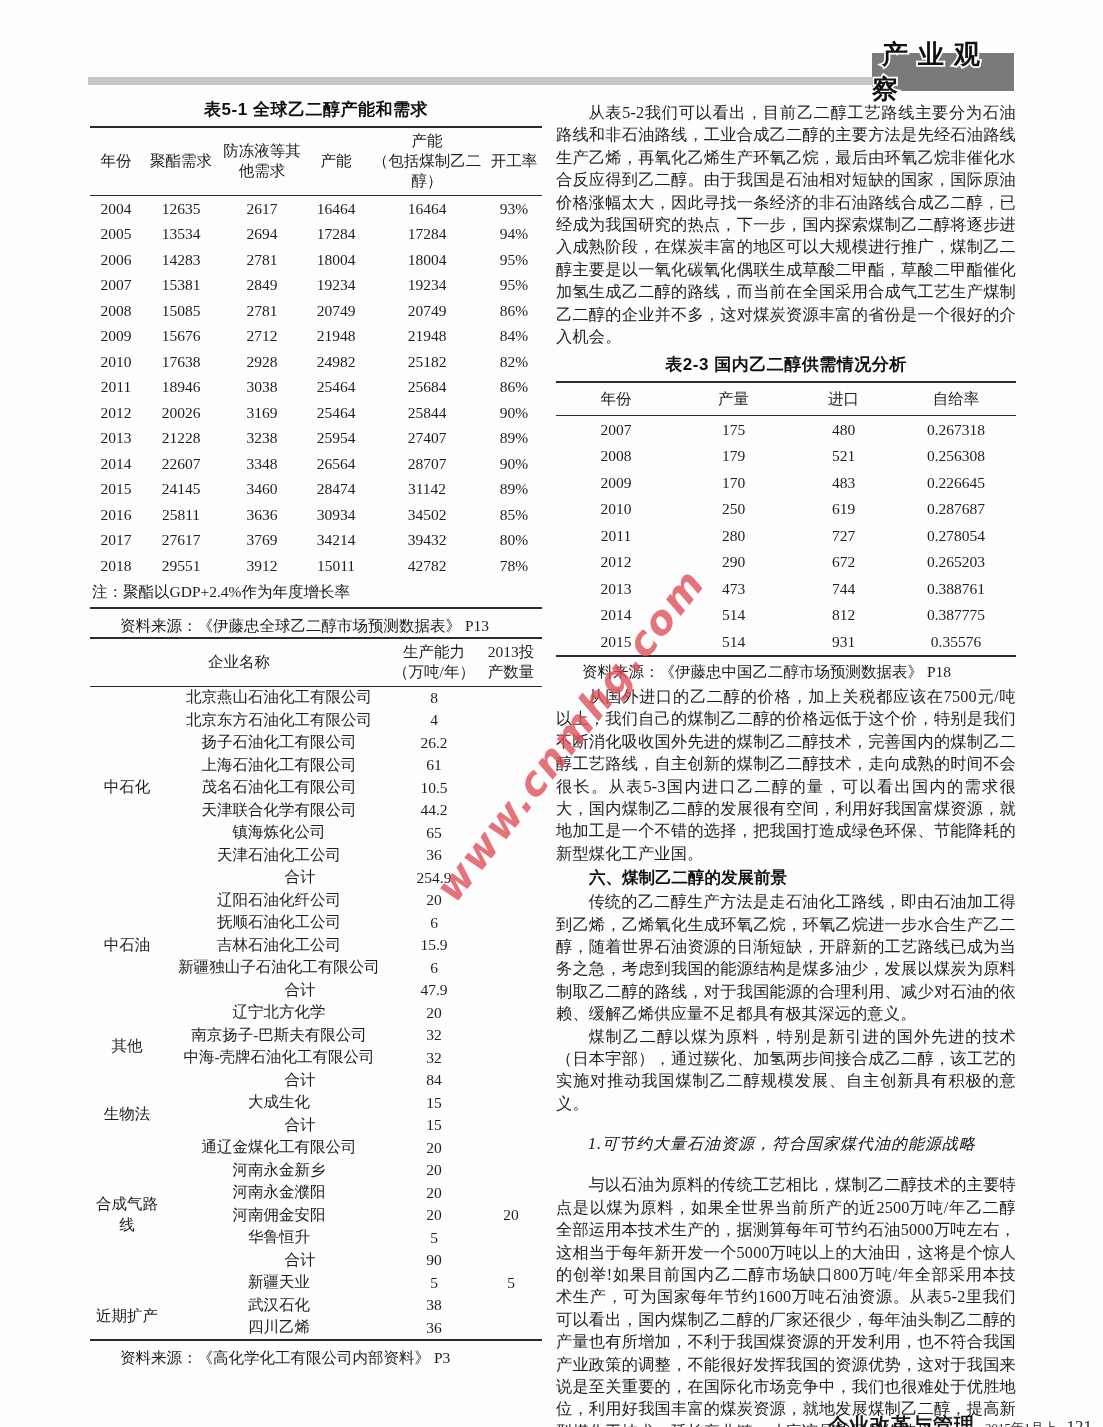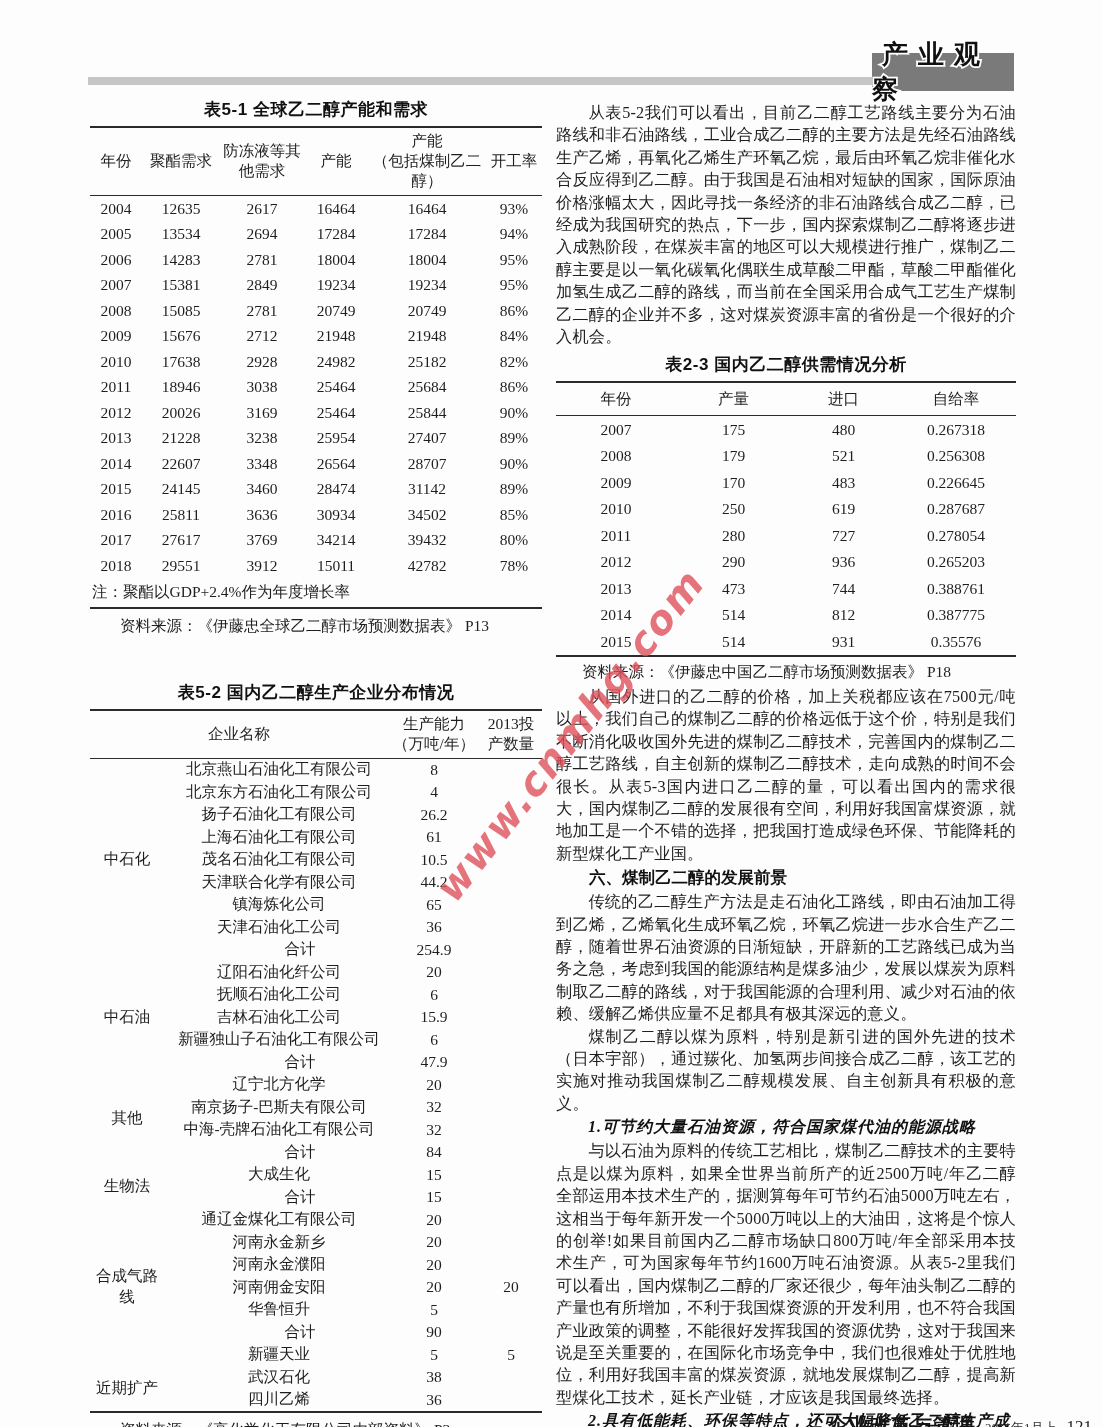--- a/index.html
+++ b/index.html
@@ -38,21 +38,21 @@
   .t52-title{margin-top:44px;}
   .t23-title{margin-top:5px;}
   .source{font-size:15.5px;padding:7px 0 0 30px;}
   .col-right .source{padding:5px 0 3px 26px;}
 
   
   .col-right p{margin:0;text-indent:2em;text-align:justify;font-size:16.2px;line-height:22.4px;
                letter-spacing:0.2px;}
   .h-sec{font-family:"Liberation Sans","DejaVu Sans",sans-serif;font-weight:bold;font-size:16.5px;
          text-indent:2em;margin:2px 0;color:#111;}
-  .h-num{font-weight:bold;font-style:italic;font-size:16px;text-indent:2em;margin:2px 0;
+  .h-num{font-weight:normal;font-style:italic;font-size:16px;text-indent:2em;margin:19px 0;
          letter-spacing:1px;color:#111;}
 
   
   .watermark{position:absolute;left:352px;top:712px;width:436px;text-align:center;
              transform:rotate(-52deg);color:var(--wm,#e0515c);opacity:0.8;
              font-family:"DejaVu Sans",sans-serif;font-style:italic;font-weight:bold;
              font-size:40px;letter-spacing:2px;pointer-events:none;}
 
   
   .footer{position:absolute;left:828px;top:1412px;display:flex;align-items:baseline;gap:10px;white-space:nowrap;}
@@ -211,21 +211,20 @@
             <td>42782</td>
             <td>78%</td>
           </tr>
           <tr>
             <td class="note-cell" colspan="6">注：聚酯以GDP+2.4%作为年度增长率</td>
           </tr>
         </tbody>
     </table>
     <div class="source">资料来源：《伊藤忠全球乙二醇市场预测数据表》 P13</div>
 
-    <div class="tbl-title t52-title">表5-2 国内乙二醇生产企业分布情况</div>
     <table class="tbl" id="t52">
       <colgroup>
         <col style="width:74px">
           <col style="width:224px">
           <col style="width:92px">
           <col style="width:62px">
       </colgroup>
       <thead>
           <tr>
             <th colspan="2">企业名称</th>
@@ -438,21 +437,21 @@
           </tr>
           <tr>
             <td>2011</td>
             <td>280</td>
             <td>727</td>
             <td>0.278054</td>
           </tr>
           <tr>
             <td>2012</td>
             <td>290</td>
-            <td>936</td>
+            <td>672</td>
             <td>0.265203</td>
           </tr>
           <tr>
             <td>2013</td>
             <td>473</td>
             <td>744</td>
             <td>0.388761</td>
           </tr>
           <tr>
             <td>2014</td>

